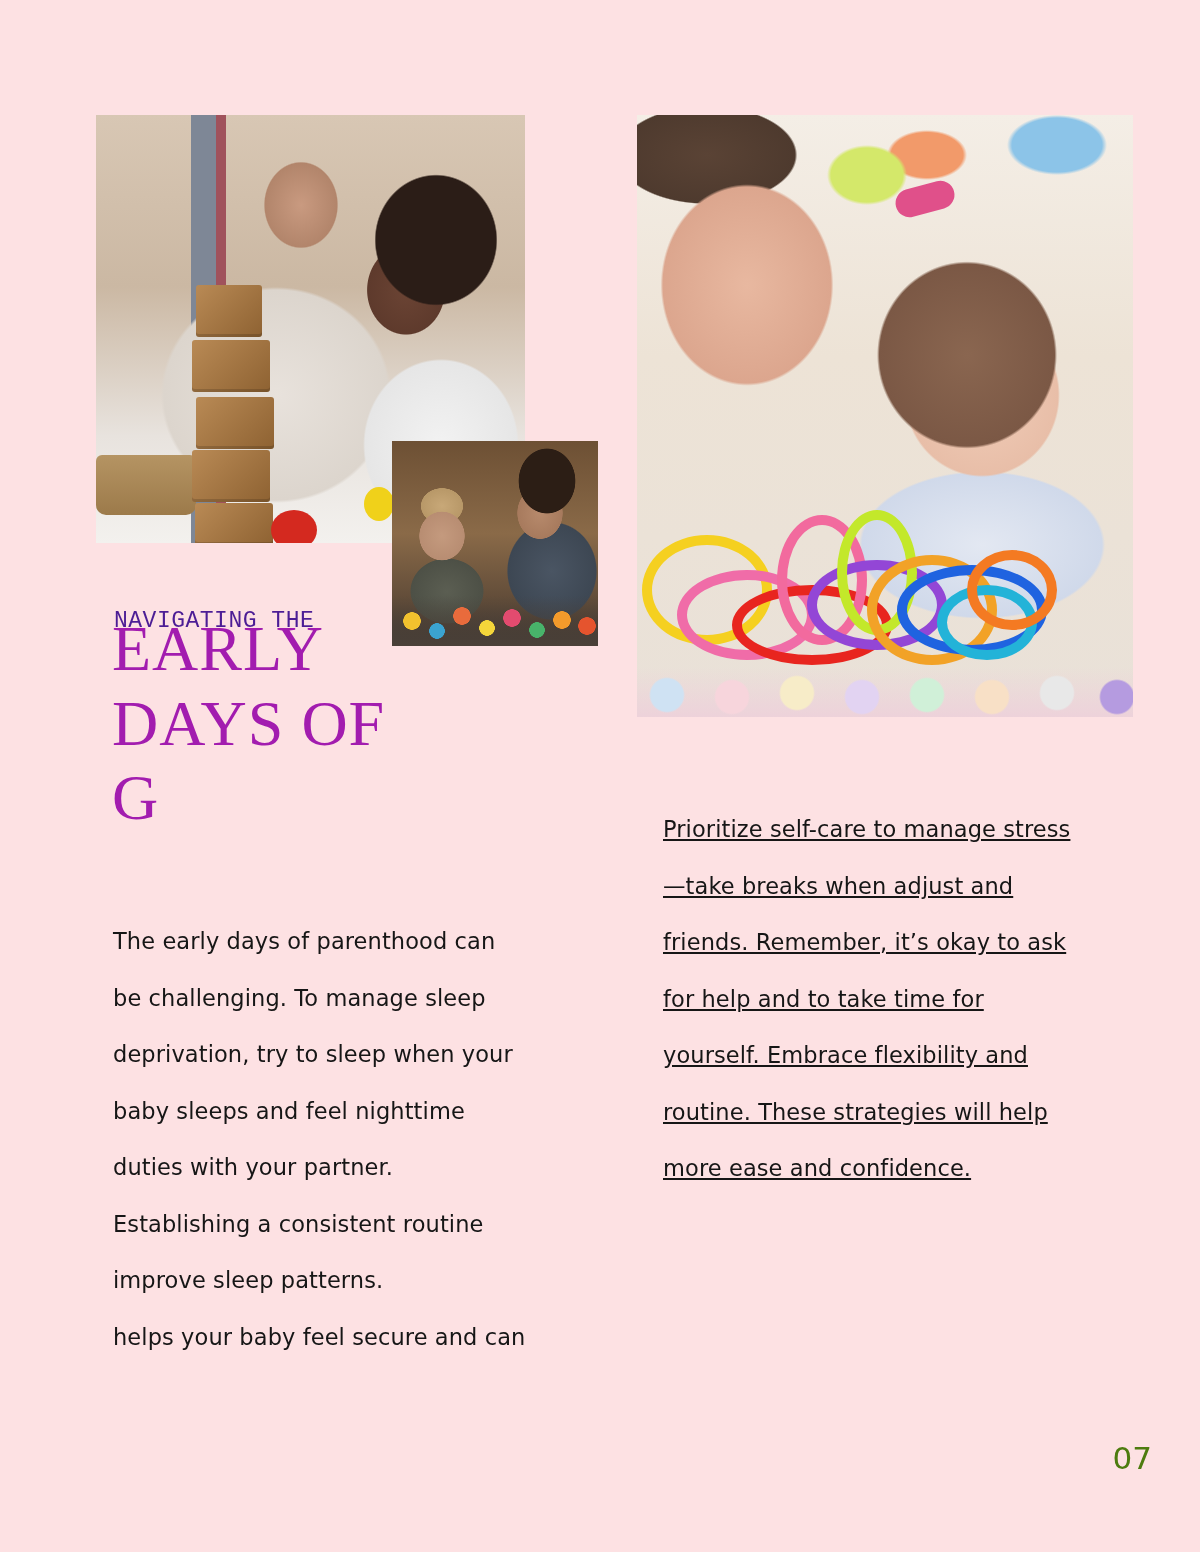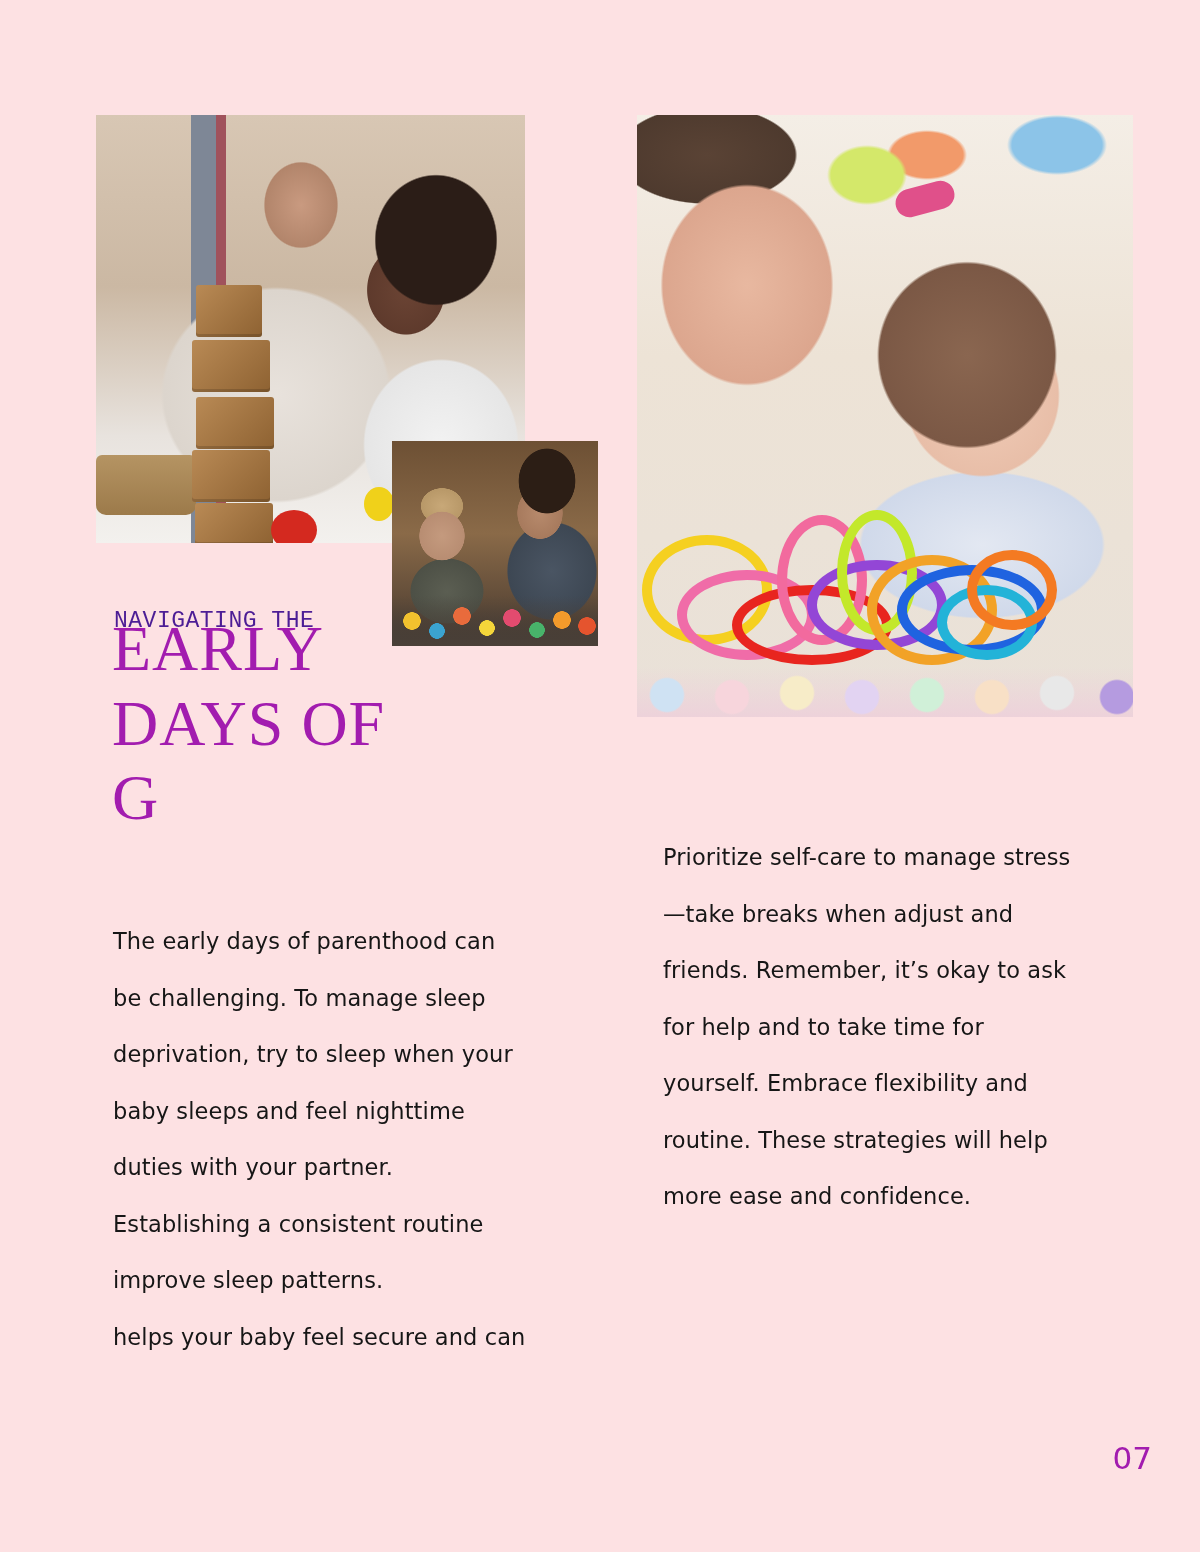--- a/index.html
+++ b/index.html
@@ -98,25 +98,25 @@
     .title span { display: block; white-space: nowrap; }
 
     
     .body-text {
       position: absolute; margin: 0;
       font-family: "DejaVu Sans", sans-serif; font-size: 22.5px; line-height: 56.5px;
       color: #161616; letter-spacing: 0.1px;
     }
     .body-text span { display: block; white-space: nowrap; }
     #body-left { left: 113px; top: 913px; }
-    #body-right { left: 663px; top: 829px; }
+    #body-right { left: 663px; top: 801px; text-decoration: underline; }
 
     .page-number {
       position: absolute; right: 48px; top: 1440px;
-      font-family: "DejaVu Sans", sans-serif; font-size: 31px; color: #a21caf; margin: 0;
+      font-family: "DejaVu Sans", sans-serif; font-size: 31px; color: #4d7c0f; margin: 0;
     }
   </style>
 </head>
 <body>
 
 <div class="photo" id="photo-blocks" title="Mother with braided hair and curly-haired baby stacking wooden blocks">
   <div class="basket"></div>
   <div class="blocks">
     <div class="blk" style="top:0;left:4px;width:66px;"></div>
     <div class="blk" style="top:55px;"></div>

